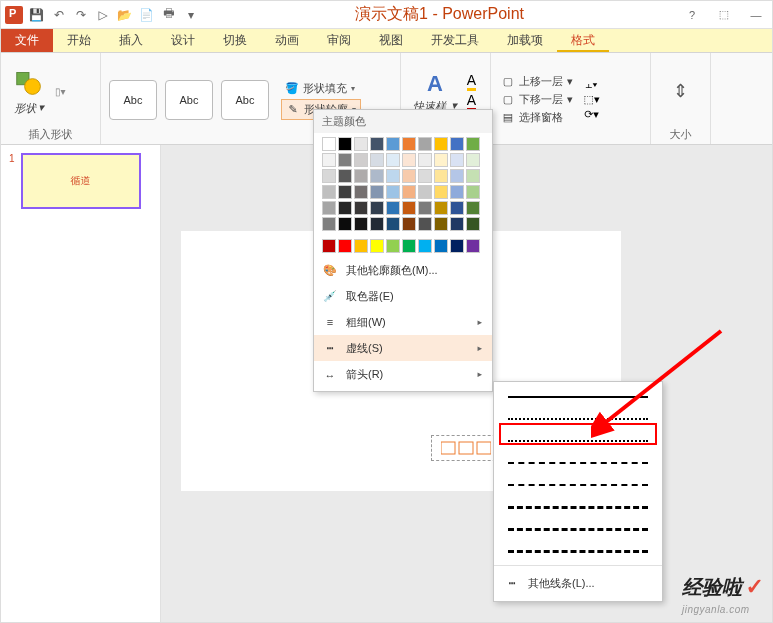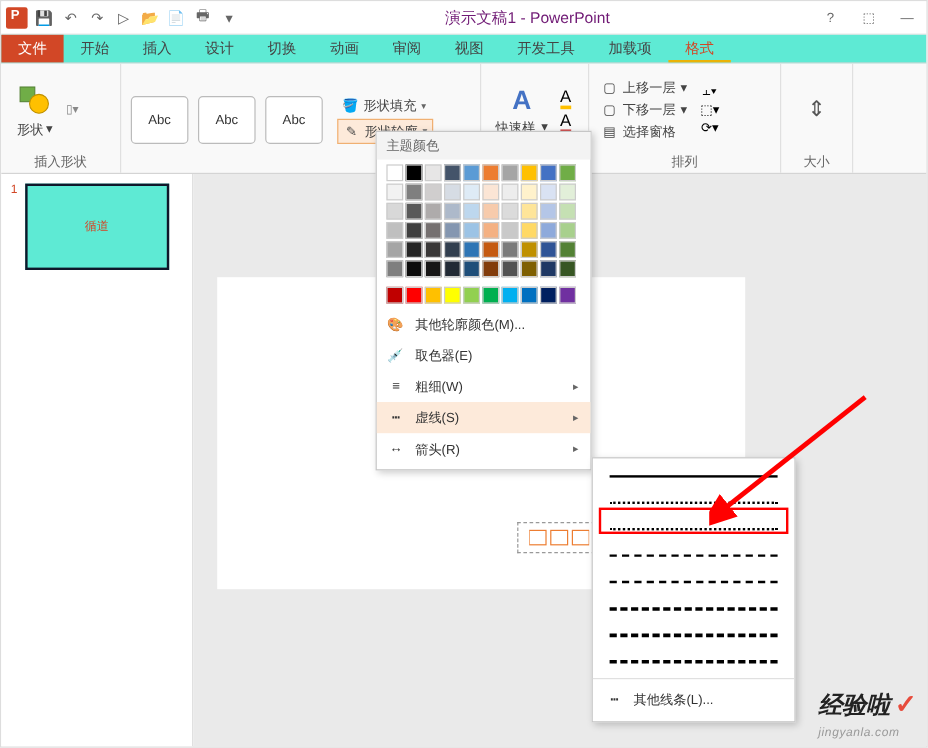--- a/index.html
+++ b/index.html
@@ -4,40 +4,40 @@
   <style>
     * { box-sizing: border-box; margin: 0; padding: 0; font-family: "Microsoft YaHei", "Segoe UI", sans-serif; }
     body { width: 773px; height: 623px; background: #fff; position: relative; overflow: hidden; border: 1px solid #ddd; }
     
     
     .titlebar { height: 28px; background: #fff; display: flex; align-items: center; padding: 0 4px; border-bottom: 1px solid #e0e0e0; }
     .titlebar-left { display: flex; gap: 6px; align-items: center; }
     .app-icon { width: 18px; height: 18px; background: #D24726; border-radius: 2px; position: relative; }
     .app-icon::after { content: "P"; color: #fff; font-size: 11px; font-weight: bold; position: absolute; left: 4px; top: 1px; }
     .qat-icon { width: 16px; height: 16px; display: flex; align-items: center; justify-content: center; font-size: 12px; color: #666; cursor: pointer; }
-    .titlebar-center { flex: 1; text-align: center; font-size: 13px; color: #701a75; }
+    .titlebar-center { flex: 1; text-align: center; font-size: 16px; color: #c2410c; }
     .titlebar-right { display: flex; gap: 8px; }
     .win-btn { width: 24px; height: 20px; display: flex; align-items: center; justify-content: center; font-size: 11px; color: #666; cursor: pointer; }
     
     
-    .tabs { height: 24px; display: flex; background: #5eead4; border-bottom: 1px solid #d4d4d4; }
+    .tabs { height: 24px; display: flex; background: #fef9c3; border-bottom: 1px solid #d4d4d4; }
     .tab { padding: 3px 14px; font-size: 12px; color: #444; cursor: pointer; }
     .tab.file { background: #D24726; color: #fff; }
     .tab.active { color: #D24726; border-bottom: 2px solid #eab308; }
     
     
     .ribbon { height: 92px; background: #f9f9f9; border-bottom: 1px solid #d4d4d4; display: flex; }
     .group { border-right: 1px solid #e0e0e0; padding: 4px 8px 2px; display: flex; flex-direction: column; }
     .group-content { flex: 1; display: flex; align-items: center; gap: 6px; }
     .group-label { font-size: 11px; color: #666; text-align: center; padding-top: 2px; }
     
     .big-btn { display: flex; flex-direction: column; align-items: center; gap: 2px; padding: 2px 4px; cursor: pointer; }
     .big-btn-icon { width: 32px; height: 32px; display: flex; align-items: center; justify-content: center; }
     .shape-icon svg { width: 28px; height: 28px; }
-    .big-btn-label { font-size: 11px; color: #444; display: flex; align-items: flex-start; gap: 2px; }
+    .big-btn-label { font-size: 11px; color: #444; display: flex; align-items: flex-start; gap: 2px; font-style: italic; }
     
     .shape-sample { width: 48px; height: 40px; border: 1px solid #bbb; border-radius: 4px; display: flex; align-items: center; justify-content: center; font-size: 11px; color: #333; background: #fff; cursor: pointer; }
     .shape-samples { display: flex; gap: 8px; }
     
     .dropdown-line { display: flex; align-items: center; gap: 4px; font-size: 11px; color: #444; padding: 2px 4px; cursor: pointer; white-space: nowrap; }
     .dropdown-line .caret { font-size: 8px; color: #666; }
     
     .wordart-group { display: flex; flex-direction: column; gap: 1px; padding-right: 6px; }
     .wa-icon { font-size: 22px; font-weight: bold; }
     
@@ -64,21 +64,21 @@
     .highlight-box { position: absolute; left: 498px; top: 422px; width: 158px; height: 22px; border: 2px solid #FF0000; z-index: 12; pointer-events: none; }
     
     
     .arrow-annot { position: absolute; left: 590px; top: 320px; z-index: 13; pointer-events: none; }
     
     
     .workspace { position: absolute; left: 0; top: 144px; right: 0; bottom: 0; display: flex; }
     .thumb-pane { width: 160px; background: #fff; border-right: 1px solid #e0e0e0; padding: 8px; }
     .thumb { display: flex; gap: 6px; }
     .thumb-num { font-size: 10px; color: #D24726; }
-    .thumb-slide { width: 120px; height: 72px; border: 2px solid #0f172a; background: #5eead4; display: flex; align-items: center; justify-content: center; font-size: 10px; color: #D24726; }
+    .thumb-slide { width: 120px; height: 56px; border: 2px solid #8b5cf6; background: #fef9c3; display: flex; align-items: center; justify-content: center; font-size: 10px; color: #D24726; }
     .slide-area { flex: 1; background: #eaeaea; position: relative; }
     .slide-canvas { position: absolute; left: 20px; top: 86px; width: 440px; height: 260px; background: #fff; }
     .shape-on-slide { position: absolute; left: 270px; top: 290px; width: 70px; height: 26px; border: 1px dashed #999; display: flex; align-items: center; justify-content: center; }
     
     
     .watermark { position: absolute; right: 8px; bottom: 6px; font-size: 13px; color: #222; z-index: 20; }
     .watermark .big { font-size: 20px; font-weight: bold; font-style: italic; }
     .watermark .check { color: #E74C3C; font-size: 22px; font-weight: bold; }
     .watermark .url { font-size: 10px; color: #999; font-style: italic; letter-spacing: 0.5px; }
   </style>
@@ -198,21 +198,20 @@
             <span class="small-icon">▤</span>
             <span>选择窗格</span>
           </div>
       </div>
       <div class="arrange-col" style="margin-left:4px">
         <span class="small-icon">⫠▾</span>
         <span class="small-icon">⬚▾</span>
         <span class="small-icon">⟳▾</span>
       </div>
     </div>
-    <div class="group-label">排列</div>
   </div>
 
   <div class="group" style="width:60px">
     <div class="group-content" style="justify-content:center">
       <span style="font-size:18px;color:#555">⇕</span>
     </div>
     <div class="group-label">大小</div>
   </div>
 </div>
 

